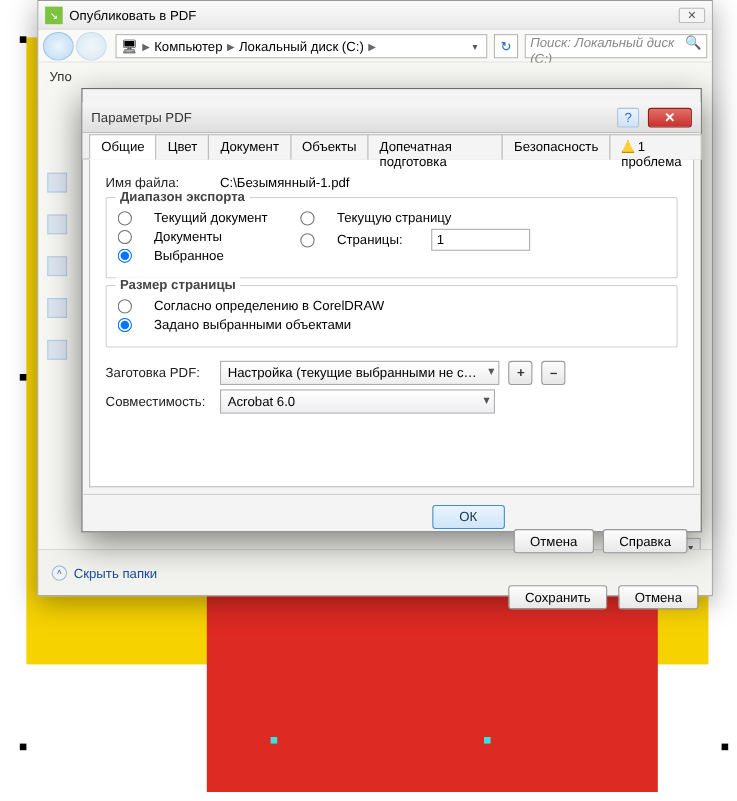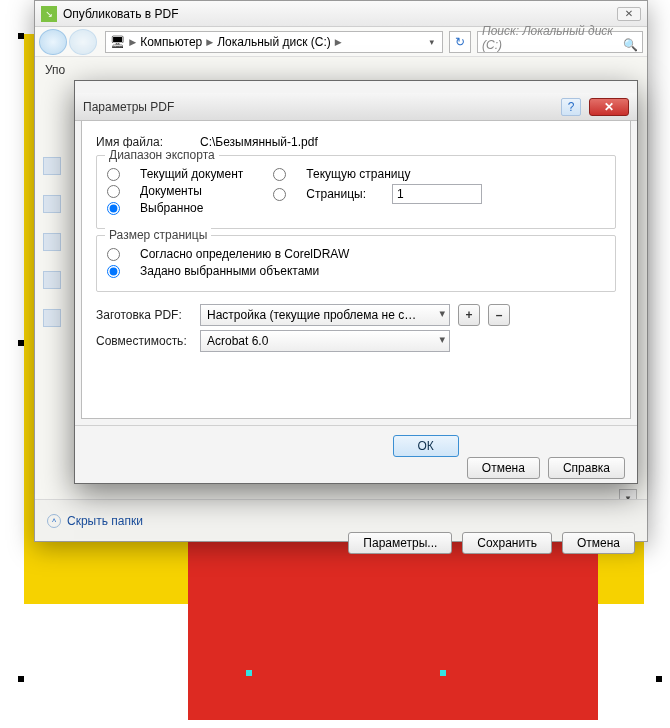--- a/index.html
+++ b/index.html
@@ -16,21 +16,21 @@
   .outer-title { height: 26px; background: linear-gradient(#fafafa,#e9e9e9); border-bottom: 1px solid #cfcfcf; display: flex; align-items: center; padding: 0 6px; }
   .outer-title .pdf-ico { width:16px; height:16px; background:#7ec242; display:inline-flex; align-items:center; justify-content:center; color:#fff; font-size:9px; margin-right:6px; }
   .outer-title .close-x { margin-left:auto; width:24px; height:14px; border:1px solid #bbb; border-radius:2px; display:flex; align-items:center; justify-content:center; color:#555; font-size:10px; background:#f5f5f5;}
   .toolbar { height: 30px; display:flex; align-items:center; gap:2px; padding: 0 4px; background:#f9f9f7; border-bottom:1px solid #e0e0e0;}
   .nav-btn { width:28px; height:26px; border:1px solid #9fc7e8; border-radius:50%; background:radial-gradient(#eaf5fd,#bcdaf0); }
   .nav-btn.fwd{ opacity:.55;}
   .breadcrumb { flex:1; height:22px; border:1px solid #b8b8b8; background:#fff; display:flex; align-items:center; padding:0 4px; gap:4px; margin-left:6px;}
   .crumb-sep { color:#666; font-size:9px; }
   .crumb-drop { margin-left:auto; color:#555; font-size:9px; padding:0 4px;}
   .refresh { width:22px; height:22px; border:1px solid #b8b8b8; background:#fff; color:#2a6fc9; display:flex; align-items:center; justify-content:center; margin-left:4px;}
-  .search { width:166px; height:22px; border:1px solid #b8b8b8; background:#fff; display:flex; align-items:flex-end; padding:0 4px; margin-left:4px; color:#888; font-style:italic;}
+  .search { width:166px; height:22px; border:1px solid #b8b8b8; background:#fff; display:flex; align-items:flex-start; padding:0 4px; margin-left:4px; color:#888; font-style:italic;}
   .search .mag { margin-left:auto; font-style:normal; color:#3a74c4;}
   .outer-body { position:relative; flex:1; background:#f7f7f3; height:calc(100% - 56px - 42px); padding:8px; overflow:hidden;}
   .truncated-label { position:absolute; left:10px; top:6px; color:#333;}
   .hide-folders { position:absolute; left:8px; bottom:12px; display:flex; align-items:center; gap:6px; color:#1a4e9c; cursor:pointer;}
   .hide-folders .chev { width:14px; height:14px; border:1px solid #9bb8d8; border-radius:50%; display:flex; align-items:center; justify-content:center; font-size:8px; color:#2a6fc9;}
   .outer-footer { height:42px; background:#f2f2ef; border-top:1px solid #dadada; display:flex; align-items:center; justify-content:flex-end; gap:10px; padding:0 12px;}
   .win-btn { height:22px; padding:0 14px; border:1px solid #9a9a9a; background:linear-gradient(#fdfdfd,#e8e8e8); border-radius:3px; cursor:pointer;margin-top:44px; }
 
   
   .inner-dialog { position:absolute; left:74px; top:80px; width:564px; height:404px; background:#f4f4f4; border:1px solid #6a6a6a; box-shadow:0 10px 30px rgba(0,0,0,.5); z-index:20;}
@@ -39,21 +39,21 @@
   .inner-title .help { margin-left:auto; margin-right:8px; width:20px; height:18px; border:1px solid #aac3e0; border-radius:2px; background:linear-gradient(#eaf3fc,#cfe3f6); color:#2a6fc9; display:flex; align-items:center; justify-content:center; cursor:pointer;}
   .inner-title .close { width:40px; height:18px; border-radius:3px; background:linear-gradient(#e36f68,#c9302c); border:1px solid #8e1f1b; color:#fff; display:flex; align-items:center; justify-content:center; cursor:pointer; font-weight:bold;}
   .tabstrip { display:flex; height:24px; background:#efefef; border-bottom:1px solid #bcbcbc; padding-left:6px; gap:0;}
   .tab { padding:3px 10px 0; border:1px solid #bcbcbc; border-bottom:none; background:#f4f4f4; margin-right:-1px; position:relative; top:1px; cursor:pointer;}
   .tab.active { background:#fff; border-bottom:1px solid #fff;}
   .tab .warn { display:inline-block; width:12px; height:12px; background:#ffcf33; border:1px solid #aa8a00; margin-right:3px; clip-path: polygon(50% 0, 100% 100%, 0 100%); vertical-align:-2px;}
   .tab-body { background:#fff; margin:0 6px 6px; border:1px solid #bcbcbc; border-top:none; height:298px; padding:10px 14px; }
   .row { display:flex; align-items:center; gap:8px; margin:4px 0;}
   .lbl { width:96px; color:#222;}
   .group { border:1px solid #cfcfcf; border-radius:2px; padding:8px 10px 10px; margin-top:6px; position:relative;}
-  .group-title { position:absolute; top:-8px; left:8px; background:#fff; padding:0 4px; color:#444;}
+  .group-title { position:absolute; top:-8px; left:8px; background:#fff; padding:0 4px; color:#444;font-weight:bold;}
   .radio { display:flex; align-items:center; gap:20px; margin:3px 0;}
   .radio input { margin:0; }
   .two-col { display:flex; gap:30px;}
   .text-in { height:20px; border:1px solid #abadb3; padding:0 4px; background:#fff;}
   .combo { height:22px; border:1px solid #abadb3; background:linear-gradient(#fff,#eee); padding:0 20px 0 6px; display:flex; align-items:center; position:relative; min-width:250px;}
   .combo::after { content:"▾"; position:absolute; right:4px; top:2px; color:#555; font-size:11px;}
   .sqbtn { width:22px; height:22px; border:1px solid #9a9a9a; background:linear-gradient(#fdfdfd,#e6e6e6); border-radius:3px; display:flex; align-items:center; justify-content:center; cursor:pointer; font-weight:bold; color:#333;}
   .inner-footer { height:40px; display:flex; justify-content:flex-end; align-items:center; gap:8px; padding:16px 12px; border-top:1px solid #d0d0d0;}
   .ok-btn { height:22px; padding:0 24px; border:1px solid #3b8fd3; border-radius:3px; background:linear-gradient(#eaf4fd,#cfe5f8); color:#10324f; cursor:pointer;}
   .sidebar-strip { position:absolute; left:8px; top:100px; width:22px; height:260px; display:flex; flex-direction:column; gap:20px; z-index:0;}
@@ -109,31 +109,39 @@
     <div class="right-drops">
       <div>▾</div>
       <div>▾</div>
     </div>
   </div>
   <div class="outer-footer">
     <div class="hide-folders" style="position:static; margin-right:auto;">
       <span class="chev">˄</span>
       <span>Скрыть папки</span>
     </div>
-    <button class="win-btn">Параметры...</button>
     <button class="win-btn">Сохранить</button>
     <button class="win-btn">Отмена</button>
   </div>
 </div>
 
 <div class="inner-dialog">
   <div class="inner-title">
     <span class="txt">Параметры PDF</span>
     <span class="help">?</span>
     <span class="close">✕</span>
+  </div>
+  <div class="tabstrip">
+    <div class="tab active">Общие</div>
+    <div class="tab">Цвет</div>
+    <div class="tab">Документ</div>
+    <div class="tab">Объекты</div>
+    <div class="tab">Допечатная подготовка</div>
+    <div class="tab">Безопасность</div>
+    <div class="tab"><span class="warn"></span><span>1 проблема</span></div>
   </div>
   <div class="tab-body">
     <div class="row">
       <span class="lbl">Имя файла:</span>
       <span>C:\Безымянный-1.pdf</span>
     </div>
     <div class="group">
       <span class="group-title">Диапазон экспорта</span>
       <div class="two-col">
         <div>
@@ -170,21 +178,21 @@
           <span>Согласно определению в CorelDRAW</span>
         </label>
       <label class="radio">
           <input type="radio" name="ps" checked="" style="">
           <span>Задано выбранными объектами</span>
         </label>
     </div>
     <div class="row" style="margin-top:12px;">
       <span class="lbl">Заготовка PDF:</span>
       <div class="combo">
-          <span>Настройка (текущие проблема не с…</span>
+          <span>Настройка (текущие выбранными не с…</span>
         </div>
       <div class="sqbtn">+</div>
       <div class="sqbtn">–</div>
     </div>
     <div class="row">
       <span class="lbl">Совместимость:</span>
       <div class="combo">
           <span>Acrobat 6.0</span>
         </div>
     </div>

